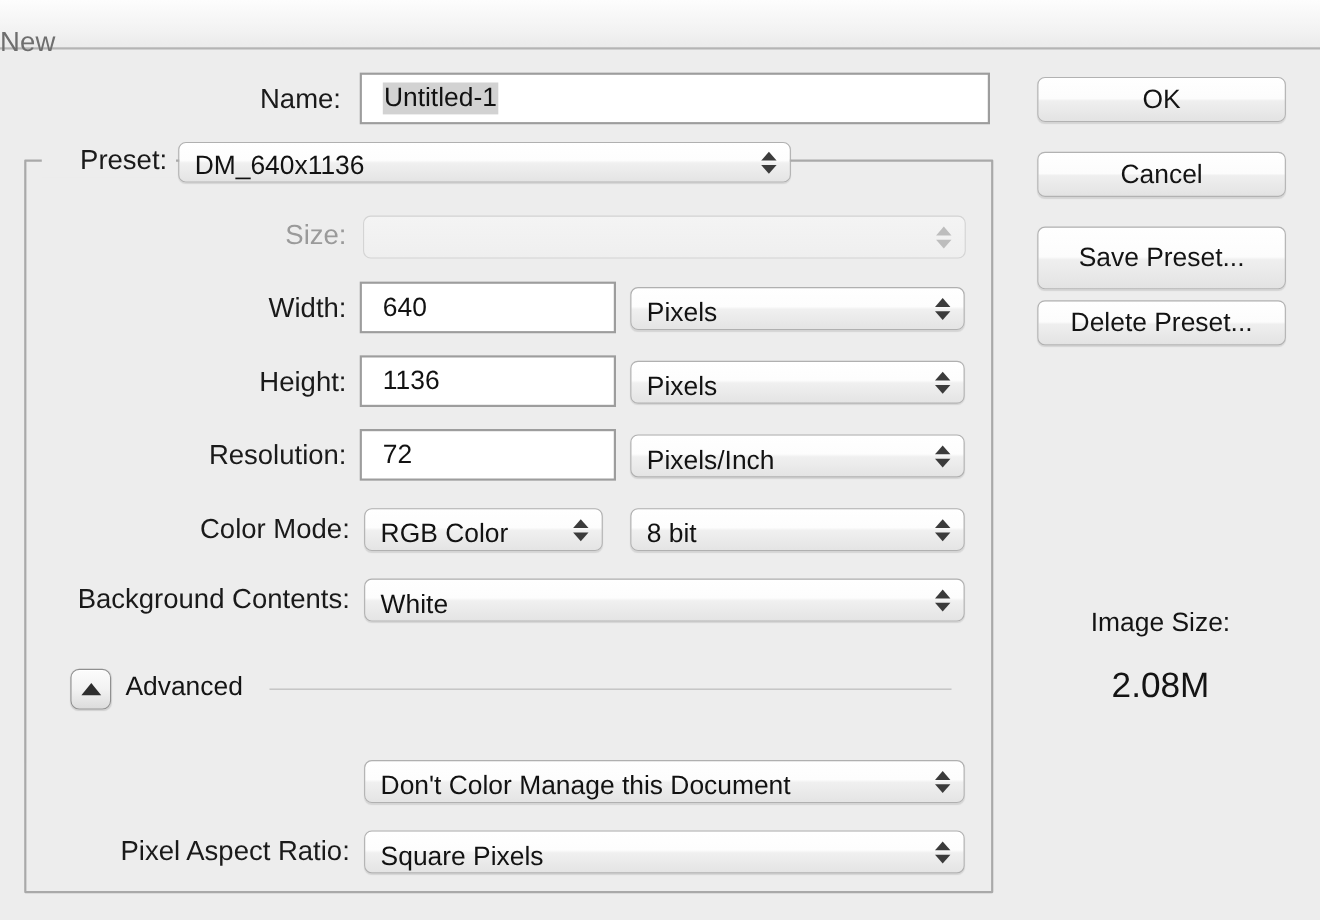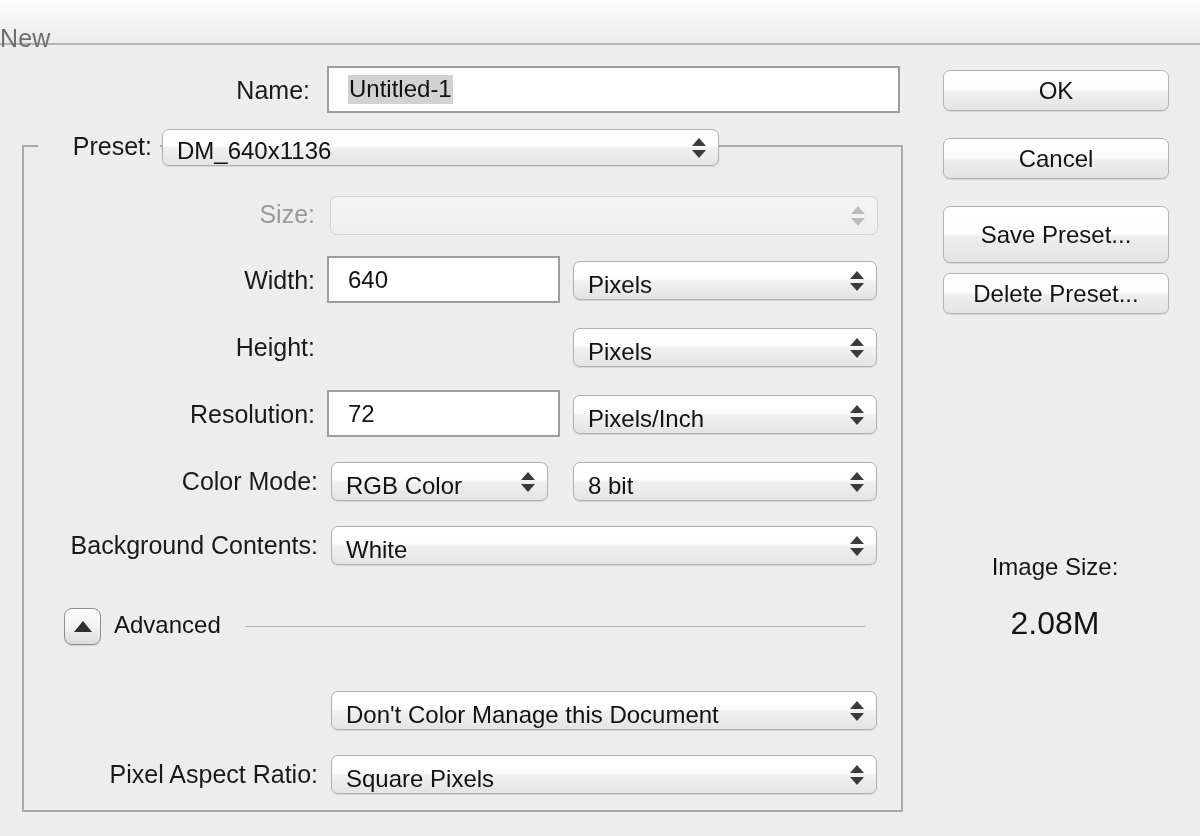--- a/index.html
+++ b/index.html
@@ -254,20 +254,23 @@
   </div>
   <div class="popup" style="left:573px; top:261px; width:304px; height:39px;">
     <span>Pixels</span>
     <span class="arrows" style="right:12px;">
       <span class="up"></span>
         <span class="down"></span>
     </span>
   </div>
 
   <div class="lbl" style="left:140px; top:333px; width:175px;">Height:</div>
+  <div class="textfield" style="left:327px; top:323px; width:233px; height:47px;">
+    <span>1136</span>
+  </div>
   <div class="popup" style="left:573px; top:328px; width:304px; height:39px;">
     <span>Pixels</span>
     <span class="arrows" style="right:12px;">
       <span class="up"></span>
         <span class="down"></span>
     </span>
   </div>
 
   <div class="lbl" style="left:100px; top:400px; width:215px;">Resolution:</div>
   <div class="textfield" style="left:327px; top:390px; width:233px; height:47px;">

